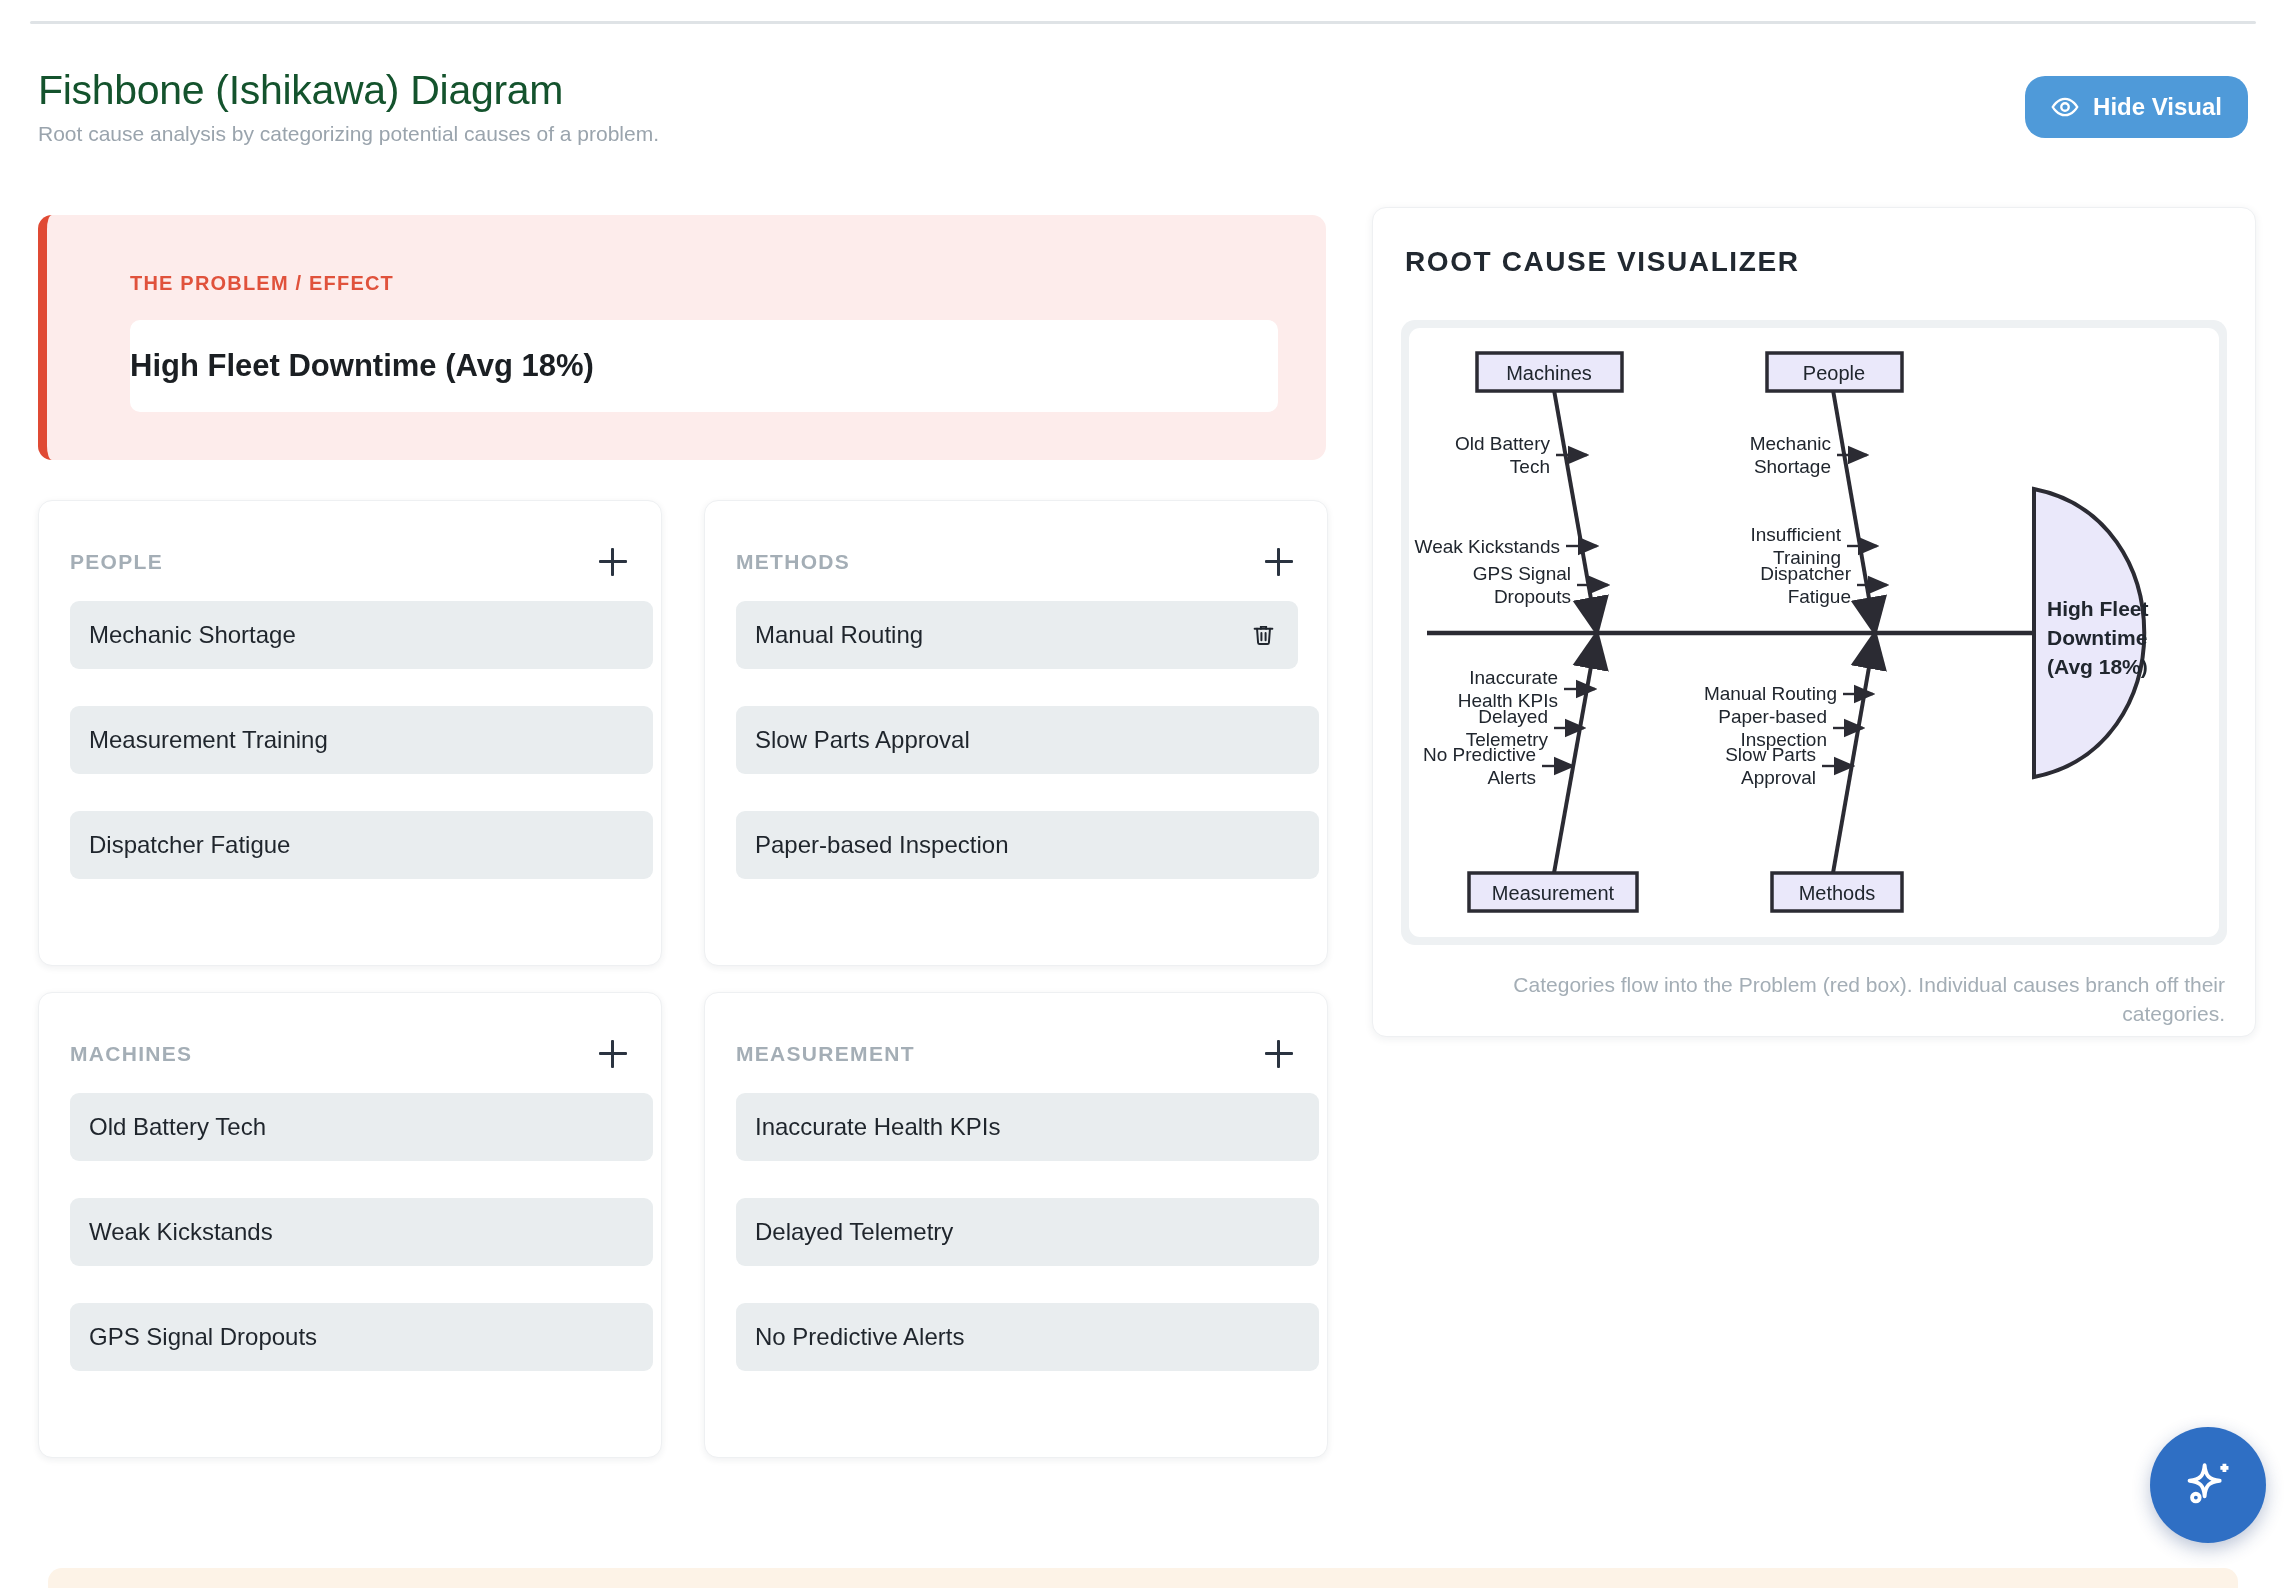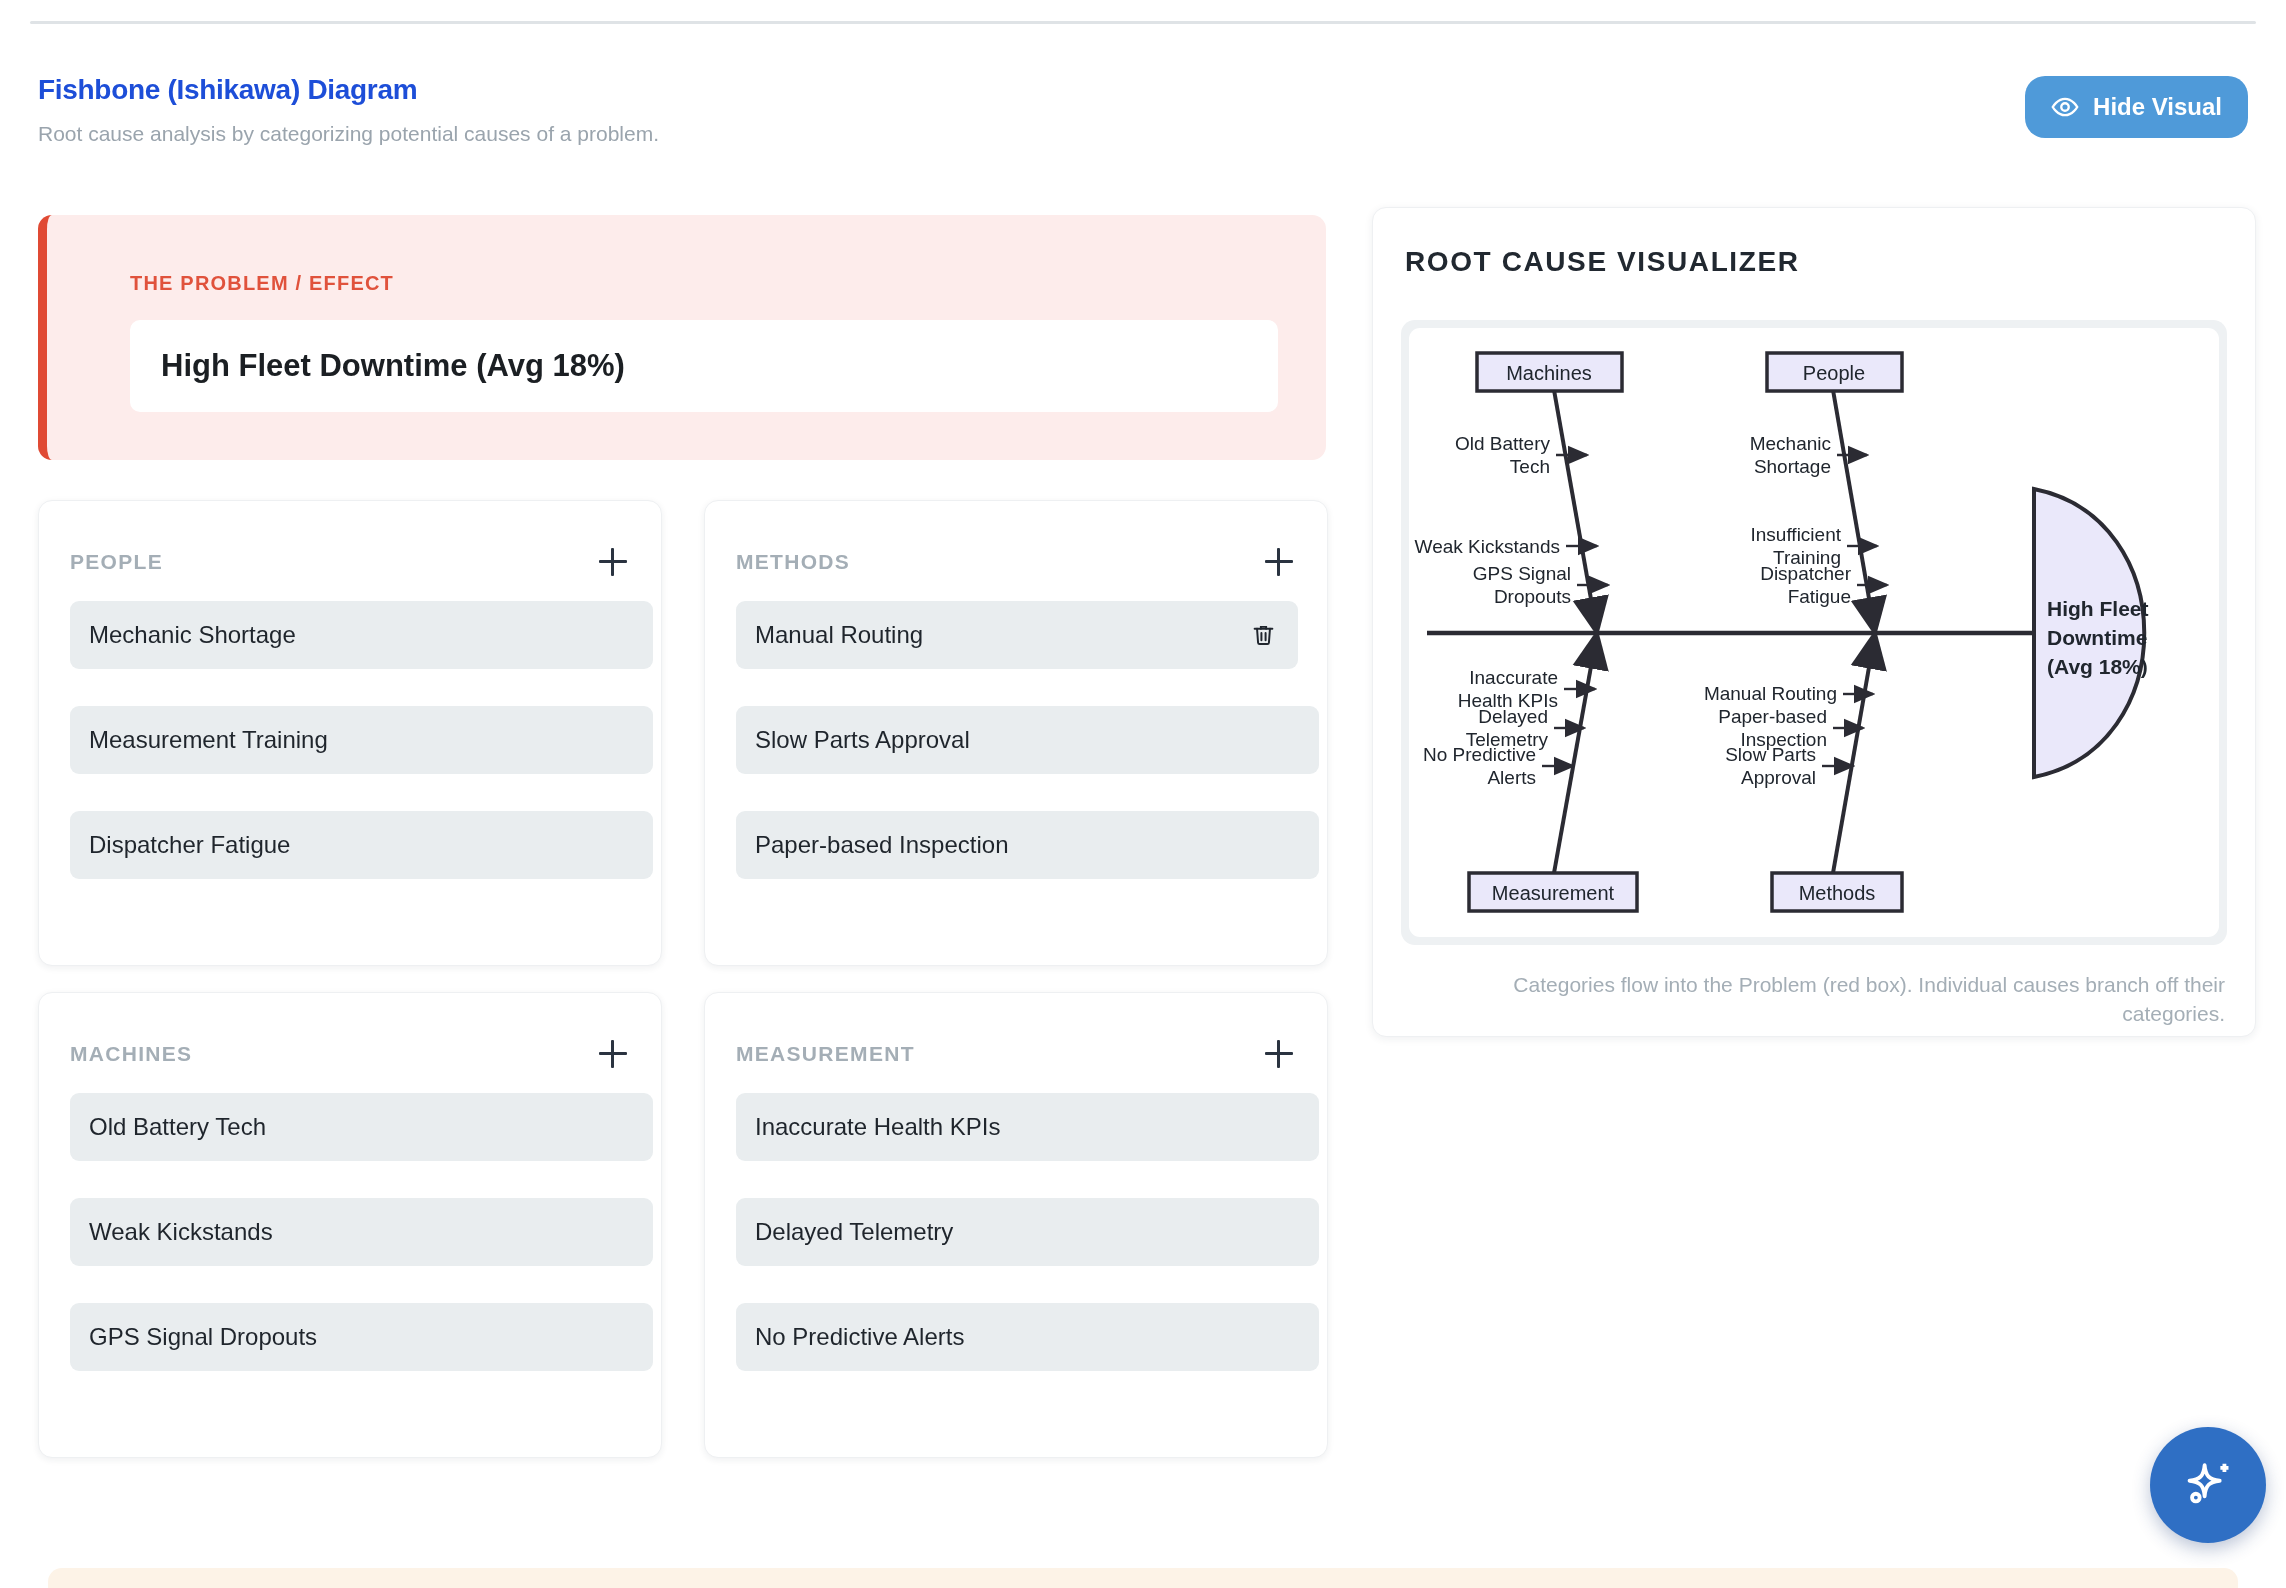--- a/index.html
+++ b/index.html
@@ -14,21 +14,21 @@
   .top-divider {
     position: absolute; left: 30px; top: 21px; width: 2226px; height: 3px;
     background: #dfe3e6; border-radius: 2px;
   }
 
   
   .page-header {
     position: absolute; left: 38px; top: 68px; width: 2210px; height: 80px;
   }
   .page-title {
-    font-size: 28px; font-weight: bold; color: #1d4ed8; letter-spacing: -0.3px;
+    font-size: 41px; font-weight: normal; color: #14532d; letter-spacing: -0.3px;
     line-height: 44px;
   }
   .page-sub {
     font-size: 21px; color: #9aa4ad; margin-top: 9px; line-height: 26px;
   }
   .hide-visual-btn {
     position: absolute; right: 0px; top: 8px;
     background: #4f9ad9; color: #fff; border: none; border-radius: 20px;
     height: 62px; padding: 0 26px;
     display: flex; align-items: center; gap: 14px;
@@ -44,21 +44,21 @@
     overflow: hidden;
     text-align: right;
   }
   .problem-label {
     position: absolute; left: 83px; top: 57px;
     font-size: 20px; font-weight: bold; color: #e0523c; letter-spacing: 1.2px;
   }
   .problem-box {
     position: absolute; left: 83px; top: 105px; width: 1148px; height: 92px;
     background: #fff; border-radius: 10px;
-    display: flex; align-items: center; padding-left: 31px;
+    display: flex; align-items: center; 
   }
   .problem-text { font-size: 31px; font-weight: bold; color: #1b1f23; }
 
   
   .cat-grid { position: absolute; left: 38px; top: 500px; width: 1290px; }
   .cat-card {
     position: absolute; background: #ffffff; border-radius: 14px;
     border: 1px solid #eef0f2;
     box-shadow: 0 2px 7px rgba(30,40,60,0.07);
     width: 624px; height: 466px;

